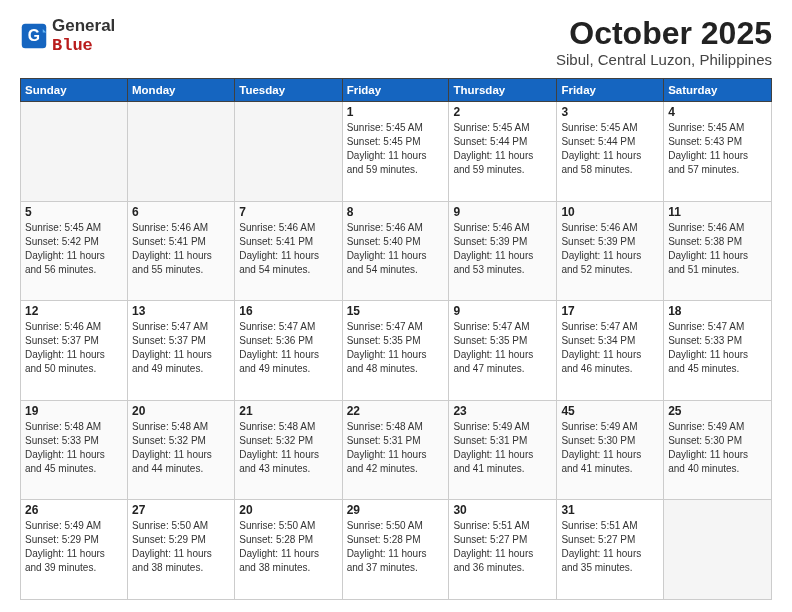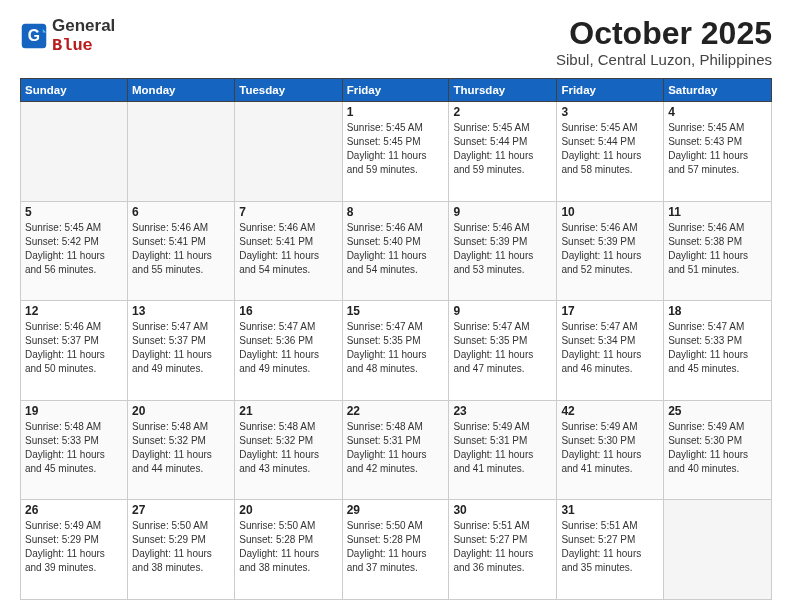--- a/index.html
+++ b/index.html
@@ -294,21 +294,21 @@
 and 42 minutes.</div>
           </td>
           <td>
             <div class="day-number">23</div>
             <div class="day-info" style="white-space: pre-line;">Sunrise: 5:49 AM
 Sunset: 5:31 PM
 Daylight: 11 hours
 and 41 minutes.</div>
           </td>
           <td>
-            <div class="day-number">42</div>
+            <div class="day-number">45</div>
             <div class="day-info" style="white-space: pre-line;">Sunrise: 5:49 AM
 Sunset: 5:30 PM
 Daylight: 11 hours
 and 41 minutes.</div>
           </td>
           <td>
             <div class="day-number">25</div>
             <div class="day-info" style="white-space: pre-line;">Sunrise: 5:49 AM
 Sunset: 5:30 PM
 Daylight: 11 hours

